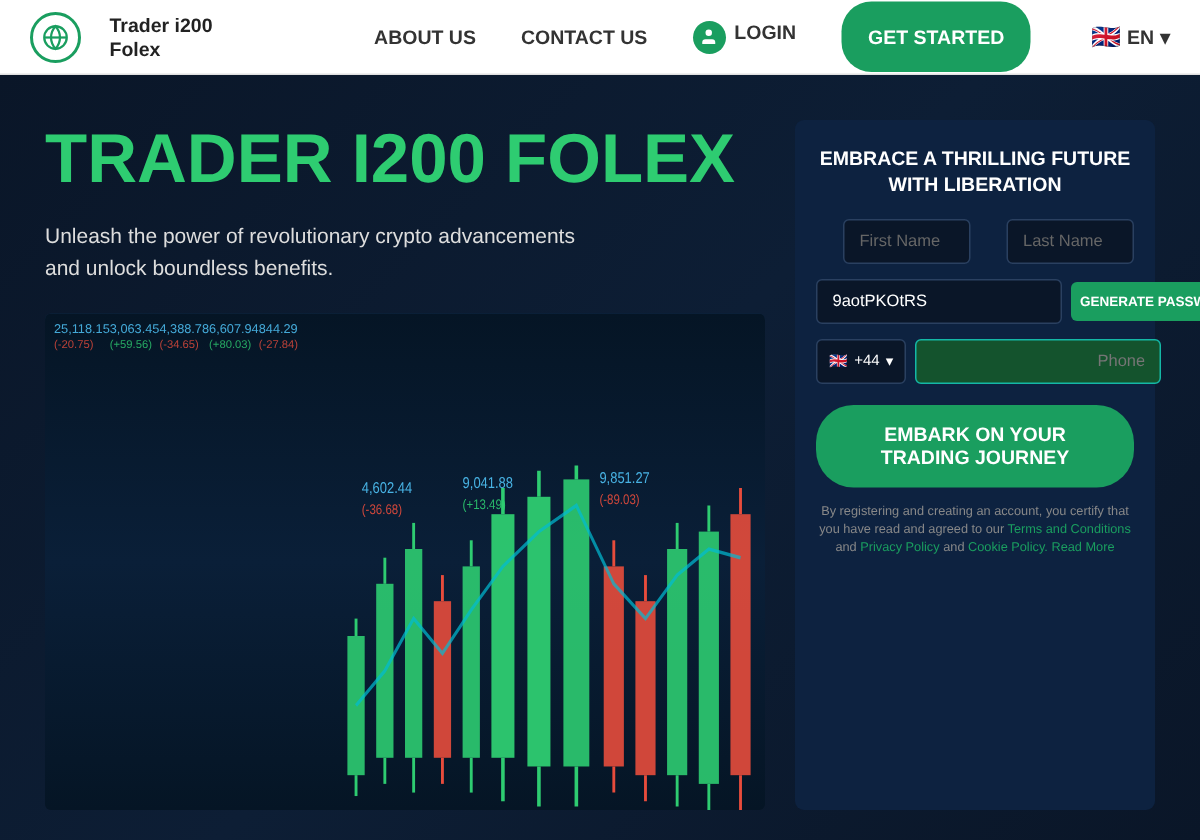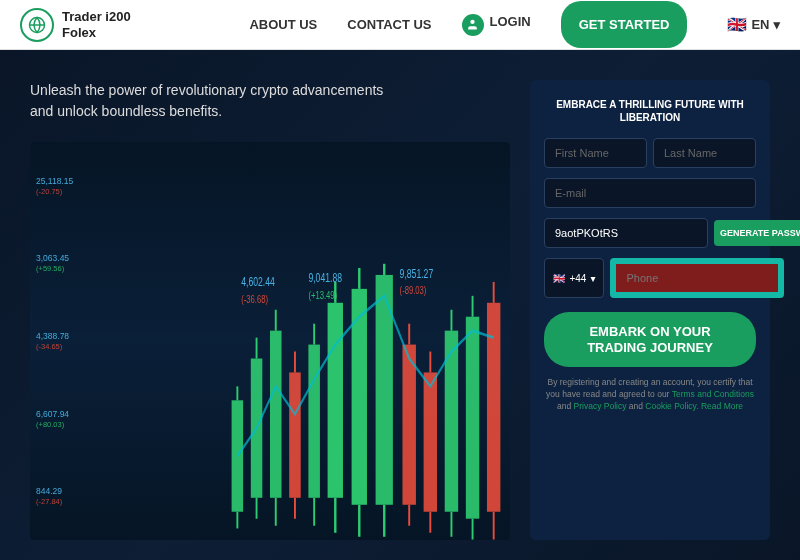--- a/index.html
+++ b/index.html
@@ -17,21 +17,21 @@
       background-color: #fff;
       display: flex;
       align-items: center;
       padding: 0 20px;
       height: 50px;
       border-bottom: 1px solid #e0e0e0;
     }
     .navbar-brand {
       display: flex;
       align-items: center;
-      gap: 8px;
+      gap: 19px;
       margin-right: auto;
     }
     .globe-icon-wrap {
       width: 34px;
       height: 34px;
       border: 2px solid #1a9e5f;
       border-radius: 50%;
       display: flex;
       align-items: center;
       justify-content: center;
@@ -160,41 +160,42 @@
     .right-section {
       width: 240px;
       background-color: #0d2240;
       border-radius: 6px;
       padding: 18px 14px 14px;
       display: flex;
       flex-direction: column;
       gap: 10px;
     }
     .form-title {
-      font-size: 10px;
+      font-size: 13px;
       font-weight: 800;
       color: #fff;
       text-align: center;
       text-transform: uppercase;
       line-height: 1.3;
       margin-bottom: 4px;
     }
     .form-row {
       display: flex;
       gap: 6px;
     }
     .form-input {
       width: 100%;
       padding: 8px 10px;
       border: 1px solid #2a4060;
       border-radius: 4px;
       background-color: #0a1628;
       color: #fff;
       font-size: 11px;
       outline: none;
+      margin-left: 18px;
     }
     .form-input::placeholder {
       color: #666;
     }
     .password-row {
       display: flex;
       gap: 6px;
       align-items: center;
     }
     .password-input {
@@ -242,26 +243,27 @@
       border-radius: 4px;
       background-color: #0a1628;
       color: #fff;
       font-size: 10px;
       cursor: pointer;
       white-space: nowrap;
     }
     .phone-input {
       flex: 1;
       padding: 8px 10px;
-      border: 6px solid #14b8a6;
-      border-radius: 4px;
-      background-color: #7f1d1d;
+      border: 1px solid #14b8a6;
+      border-radius: 4px;
+      background-color: #14532d;
       color: #fff;
       font-size: 11px;
       outline: none;
+      text-align: right;
     }
     .btn-embark {
       width: 100%;
       background-color: #1a9e5f;
       color: #fff;
       border: none;
       padding: 12px;
       border-radius: 25px;
       font-size: 13px;
       font-weight: 800;
@@ -282,21 +284,21 @@
       cursor: pointer;
     }
 
     
     .data-overlay {
       position: absolute;
       left: 6px;
       top: 0;
       height: 100%;
       display: flex;
-      flex-direction: column;
+      flex-direction: row;
       justify-content: space-around;
       padding: 5px 0;
     }
     .data-line {
       display: flex;
       flex-direction: column;
       gap: 1px;
     }
     .d-val { font-size: 8.5px; color: #4fc3f7; opacity: 0.85; }
     .d-sub { font-size: 7.5px; color: #2ecc71; opacity: 0.8; }
@@ -337,20 +339,21 @@
       <span class="flag-icon">🇬🇧</span>
       <span>EN</span>
       <span>▾</span>
     </div>
   </div>
 </nav>
 
 <div class="main-content">
 
   <div class="left-section">
+    <h1 class="main-title">TRADER I200 FOLEX</h1>
     <p class="subtitle">Unleash the power of revolutionary crypto advancements and unlock boundless benefits.</p>
 
     <div class="trading-image">
       <div class="chart-bg">
 
         <div class="data-overlay">
           <div class="data-line">
             <span class="d-val">25,118.15</span>
             <span class="d-neg">(-20.75)</span>
           </div>
@@ -440,21 +443,20 @@
   </div>
 
   <div class="right-section">
     <div class="form-title">EMBRACE A THRILLING FUTURE WITH LIBERATION</div>
 
     <div class="form-row">
       <input class="form-input" type="text" placeholder="First Name" style="">
       <input class="form-input" type="text" placeholder="Last Name" style="">
     </div>
 
-    <input class="form-input" type="email" placeholder="E-mail" style="">
 
     <div class="password-row">
       <input class="password-input" type="text" value="9aotPKOtRS" style="">
       <button class="btn-generate">GENERATE PASSWORDS</button>
     </div>
 
 
     <div class="phone-row">
       <div class="phone-prefix">
         <span>🇬🇧</span>

